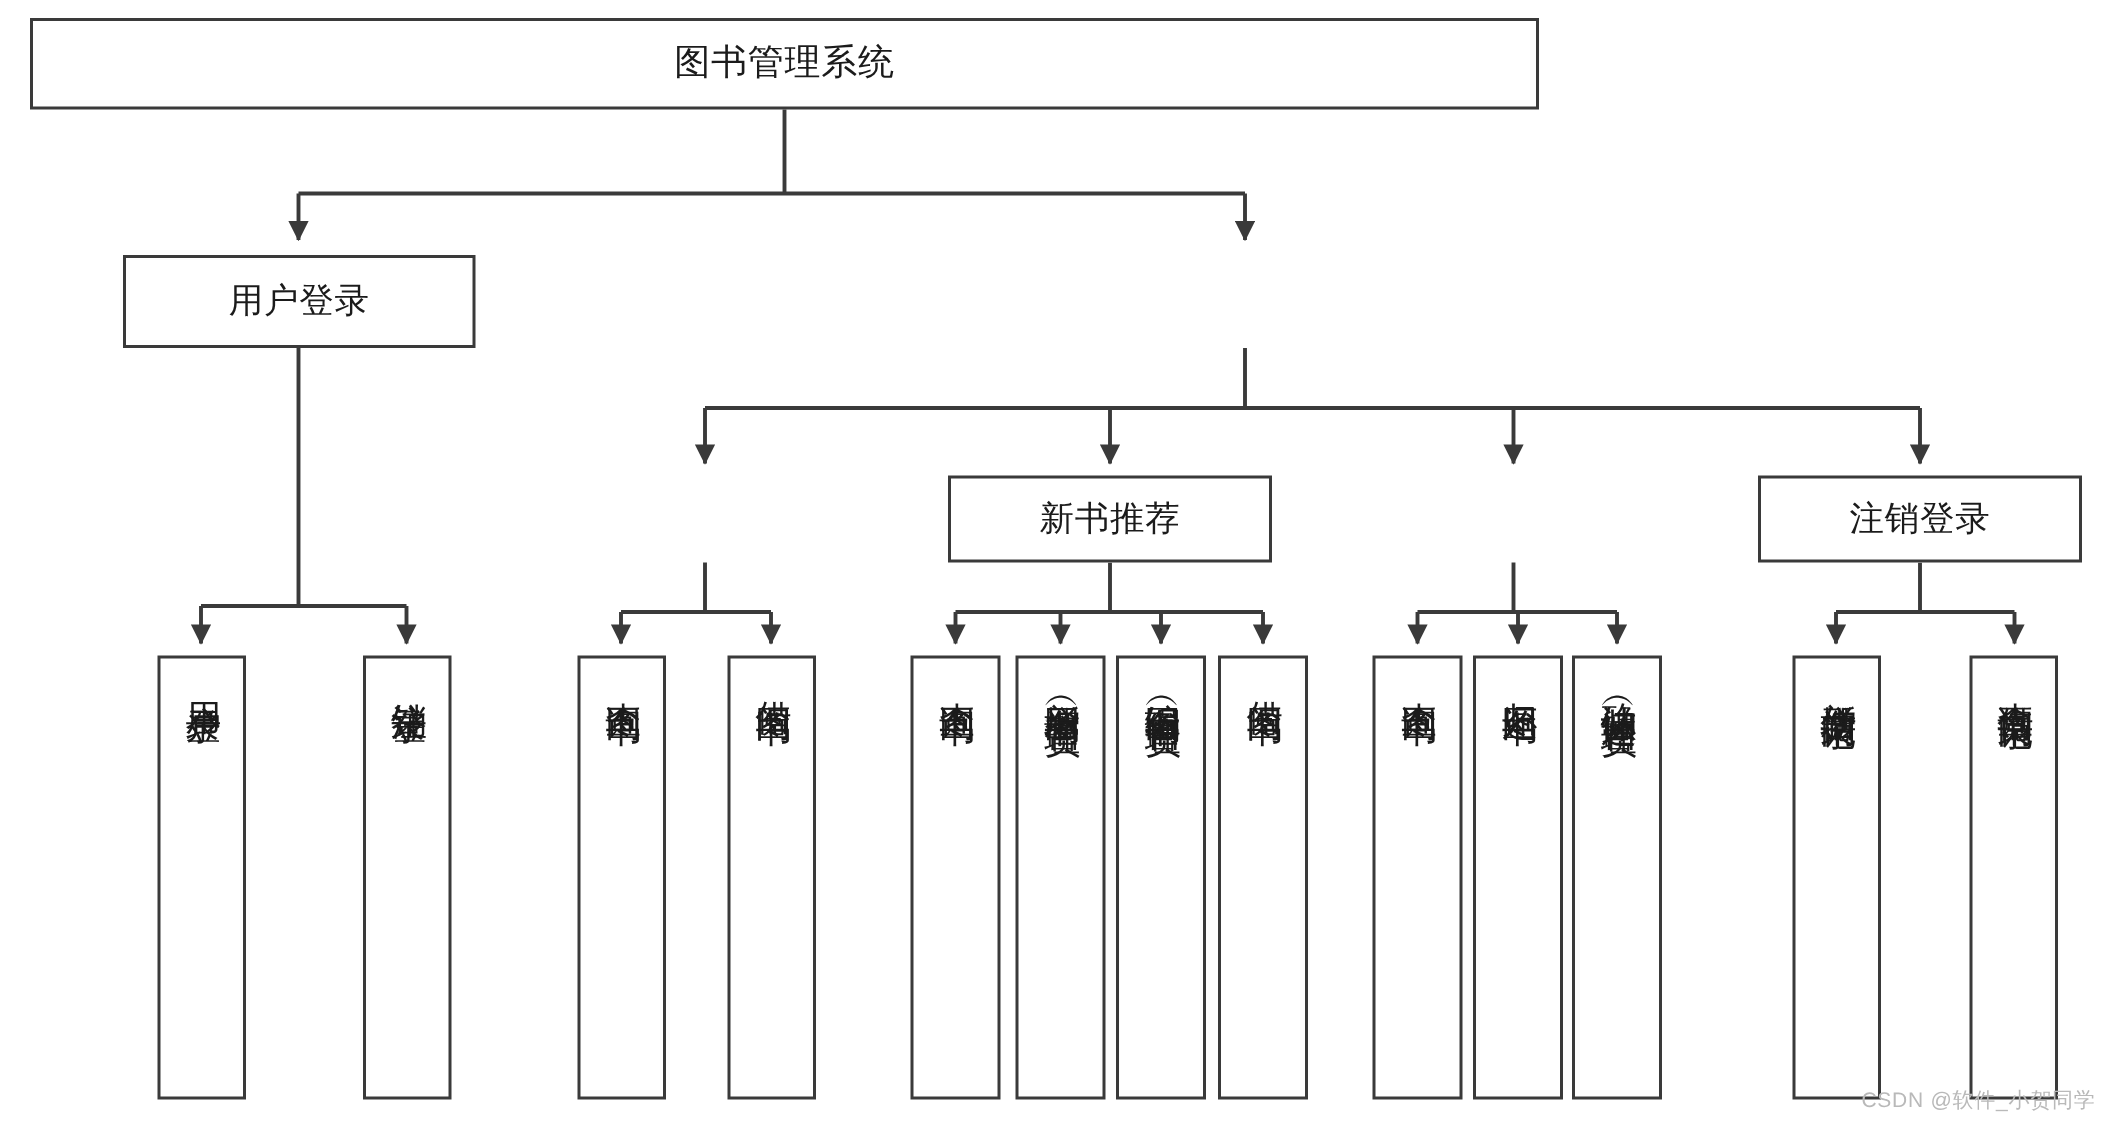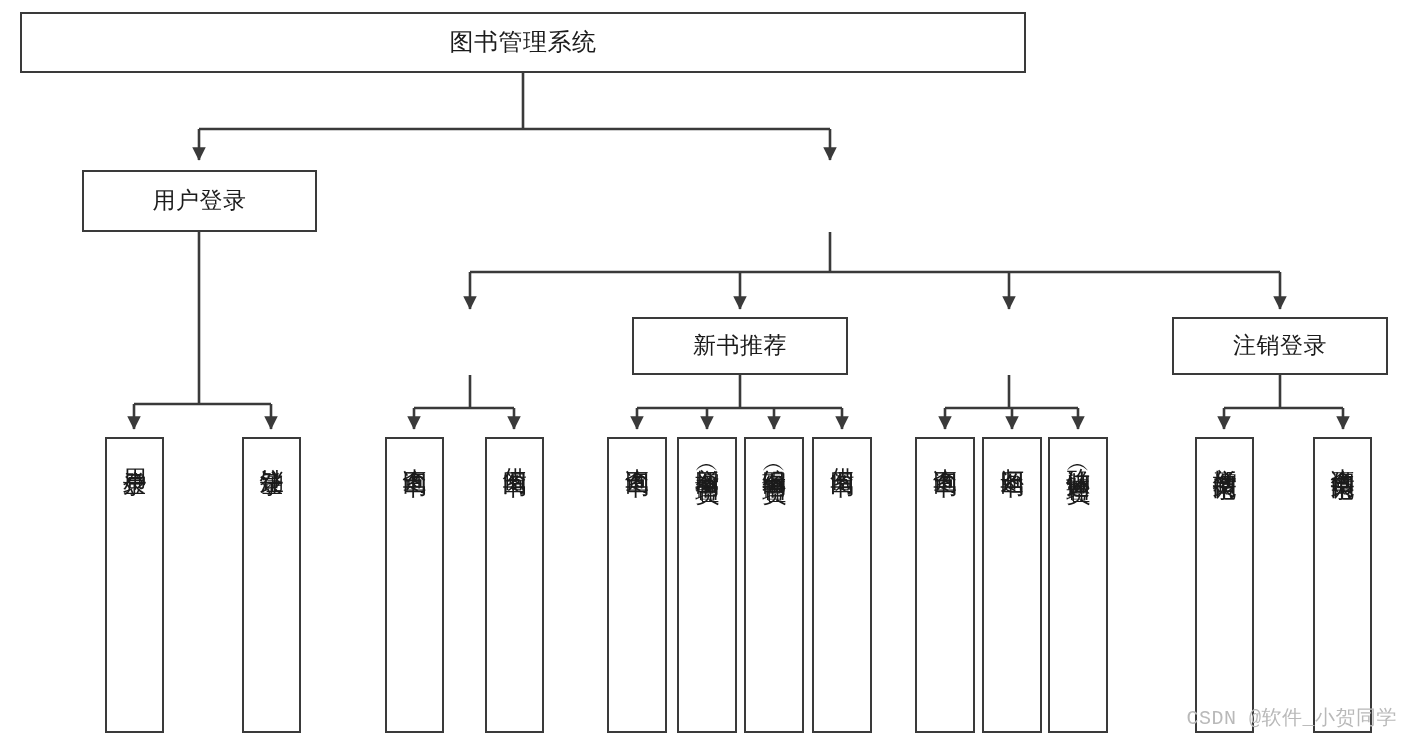--- a/index.html
+++ b/index.html
@@ -61,27 +61,26 @@
     writing-mode: vertical-rl;
     text-orientation: upright;
     font-size: 24px;
     line-height: 1.02;
     letter-spacing: 2px;
     white-space: nowrap;
   }
   .watermark {
     position: absolute;
     right: 8px;
-    bottom: 16px;
-    font-size: 20px;
+    bottom: 4px;
+    font-size: 14px;
     color: #b9b9b9;
     white-space: nowrap;
     z-index: 6;
     letter-spacing: 0.5px;
-    font-family: Liberation Mono, monospace;
   }
 </style>
 </head>
 <body>
 
 <div id="canvas">
 
   <svg id="wires" viewBox="0 0 1405 747" xmlns="http://www.w3.org/2000/svg">
     <defs>
       <marker id="arr" viewBox="0 0 10 10" refX="9.4" refY="5" markerWidth="5.2" markerHeight="5.2" orient="auto-start-reverse">

